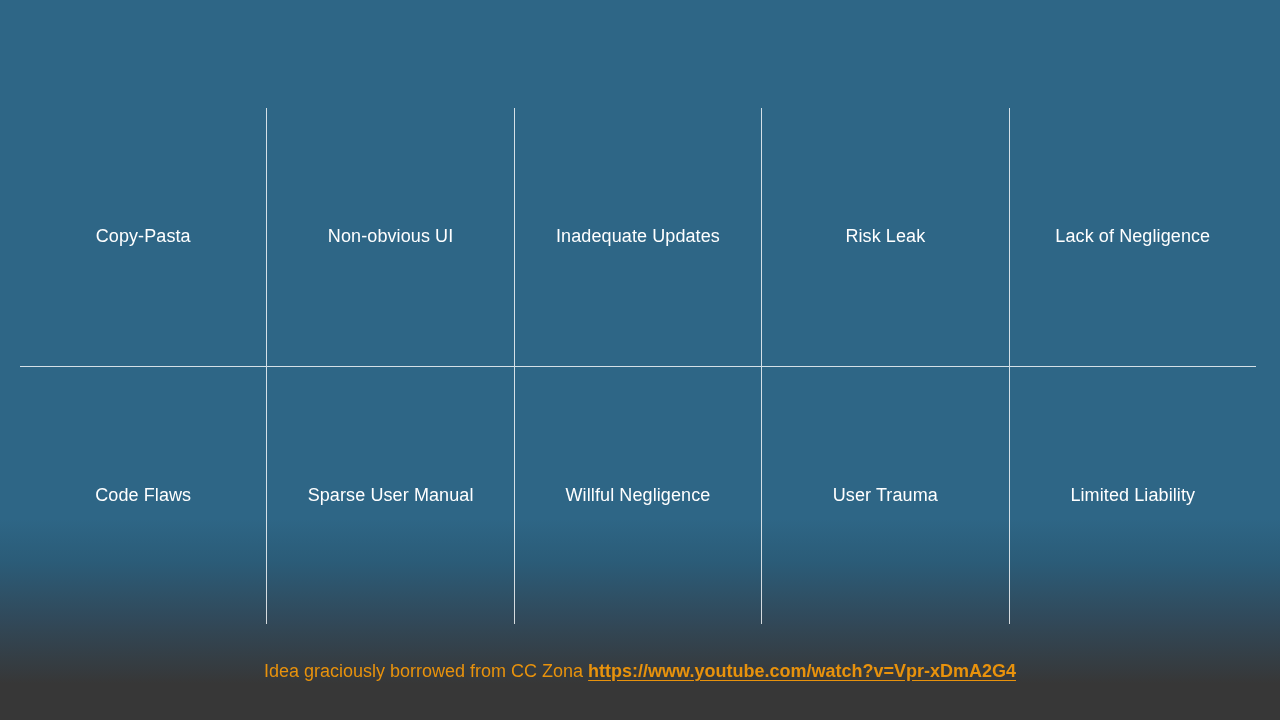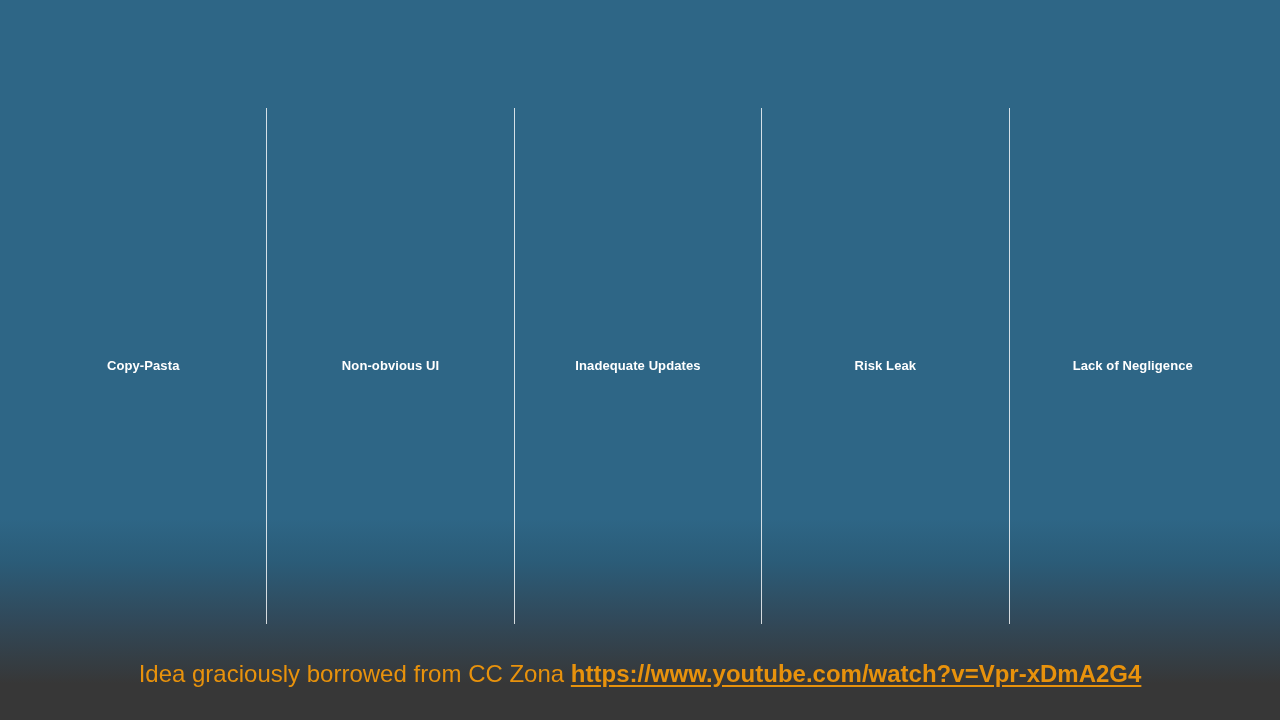--- a/index.html
+++ b/index.html
@@ -32,43 +32,43 @@
     border-collapse: collapse;
     table-layout: fixed;
   }
   #matrix td {
     width: 20%;
     height: 103.2px;
     padding: 2px 6px;
     text-align: center;
     vertical-align: middle;
     color: #ffffff;
-    font-size: 13px;
+    font-size: 18px;
     line-height: 1.28;
-    font-weight: 700;
+    font-weight: 400;
     letter-spacing: .1px;
     border-left: 1px solid rgba(255,255,255,.80);
     border-top: 1px solid rgba(255,255,255,.80);
   }
   
   #matrix tr td:first-child { border-left: none; }
   #matrix tr:first-child td { border-top: none; }
 
   
   #matrix td { position: relative; background-clip: padding-box; }
 
   
   #footer {
     position: absolute;
     left: 0;
     right: 0;
     top: 662px;
     text-align: center;
     color: #e8920c;
-    font-size: 24px;
+    font-size: 18px;
     line-height: 1;
     white-space: nowrap;
   }
   #footer .lead {
     font-weight: 400;
   }
   #footer .url {
     font-weight: 700;
     text-decoration: underline;
     text-underline-offset: 3px;
@@ -82,18 +82,25 @@
 
   <table id="matrix">
     <tbody>
       <tr>
         <td>Copy-Pasta</td>
         <td>Non-obvious UI</td>
         <td>Inadequate Updates</td>
         <td>Risk Leak</td>
         <td>Lack of Negligence</td>
       </tr>
+      <tr>
+        <td>Code Flaws</td>
+        <td>Sparse User Manual</td>
+        <td>Willful Negligence</td>
+        <td>User Trauma</td>
+        <td>Limited Liability</td>
+      </tr>
     </tbody>
   </table>
 
   <div id="footer"><span class="lead">Idea graciously borrowed from CC Zona </span><a class="url" href="#">https://www.youtube.com/watch?v=Vpr-xDmA2G4</a></div>
 
 </div>
 
 </body></html>

